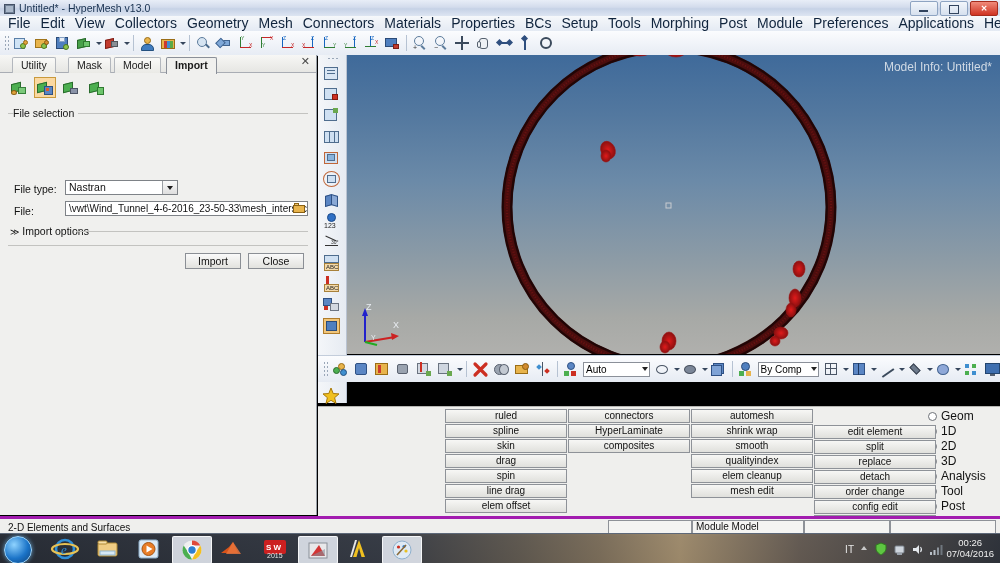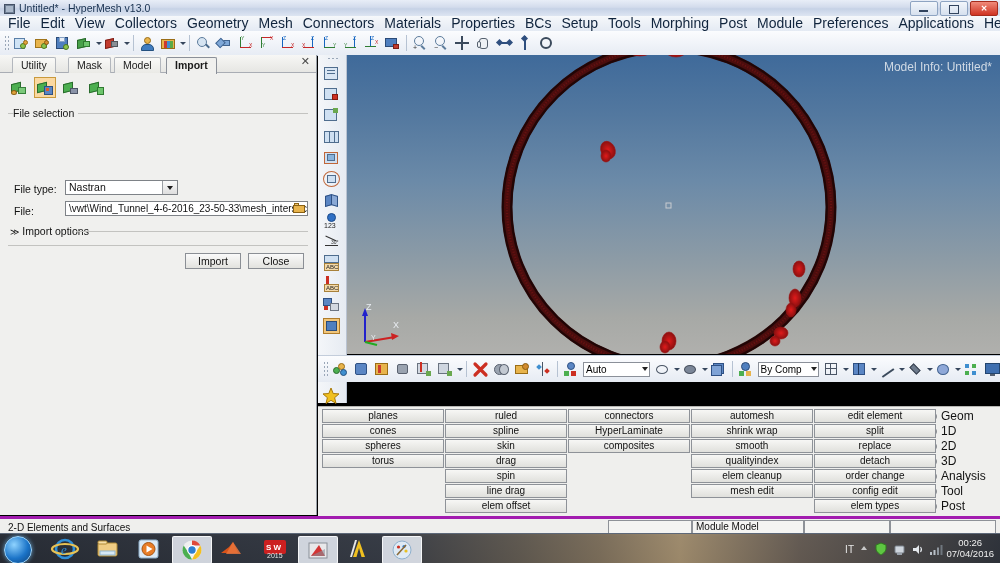--- a/index.html
+++ b/index.html
@@ -639,29 +639,20 @@
         </div>
         <div class="radio">
           <span class="rdot"></span>
           <span>Tool</span>
         </div>
         <div class="radio">
           <span class="rdot"></span>
           <span>Post</span>
         </div>
       </div>
-  <div class="pcol" style="left: 4px;">
-        <div class="pbtn">planes</div>
-        <div class="pbtn">cones</div>
-        <div class="pbtn">spheres</div>
-        <div class="pbtn">torus</div>
-        <div class="pbtn empty"></div>
-        <div class="pbtn empty"></div>
-        <div class="pbtn empty"></div>
-      </div>
       <div class="pcol" style="left: 127px;">
         <div class="pbtn">ruled</div>
         <div class="pbtn">spline</div>
         <div class="pbtn">skin</div>
         <div class="pbtn">drag</div>
         <div class="pbtn">spin</div>
         <div class="pbtn">line drag</div>
         <div class="pbtn">elem offset</div>
       </div>
       <div class="pcol" style="left: 250px;">
@@ -675,21 +666,21 @@
       </div>
       <div class="pcol" style="left: 373px;">
         <div class="pbtn">automesh</div>
         <div class="pbtn">shrink wrap</div>
         <div class="pbtn">smooth</div>
         <div class="pbtn">qualityindex</div>
         <div class="pbtn">elem cleanup</div>
         <div class="pbtn">mesh edit</div>
         <div class="pbtn empty"></div>
       </div>
-      <div class="pcol" style="left: 496px;">
+      <div class="pcol" style="left: 496px; margin-top: 16px;">
         <div class="pbtn">edit element</div>
         <div class="pbtn">split</div>
         <div class="pbtn">replace</div>
         <div class="pbtn">detach</div>
         <div class="pbtn">order change</div>
         <div class="pbtn">config edit</div>
         <div class="pbtn">elem types</div>
       </div>
     </div>
 

